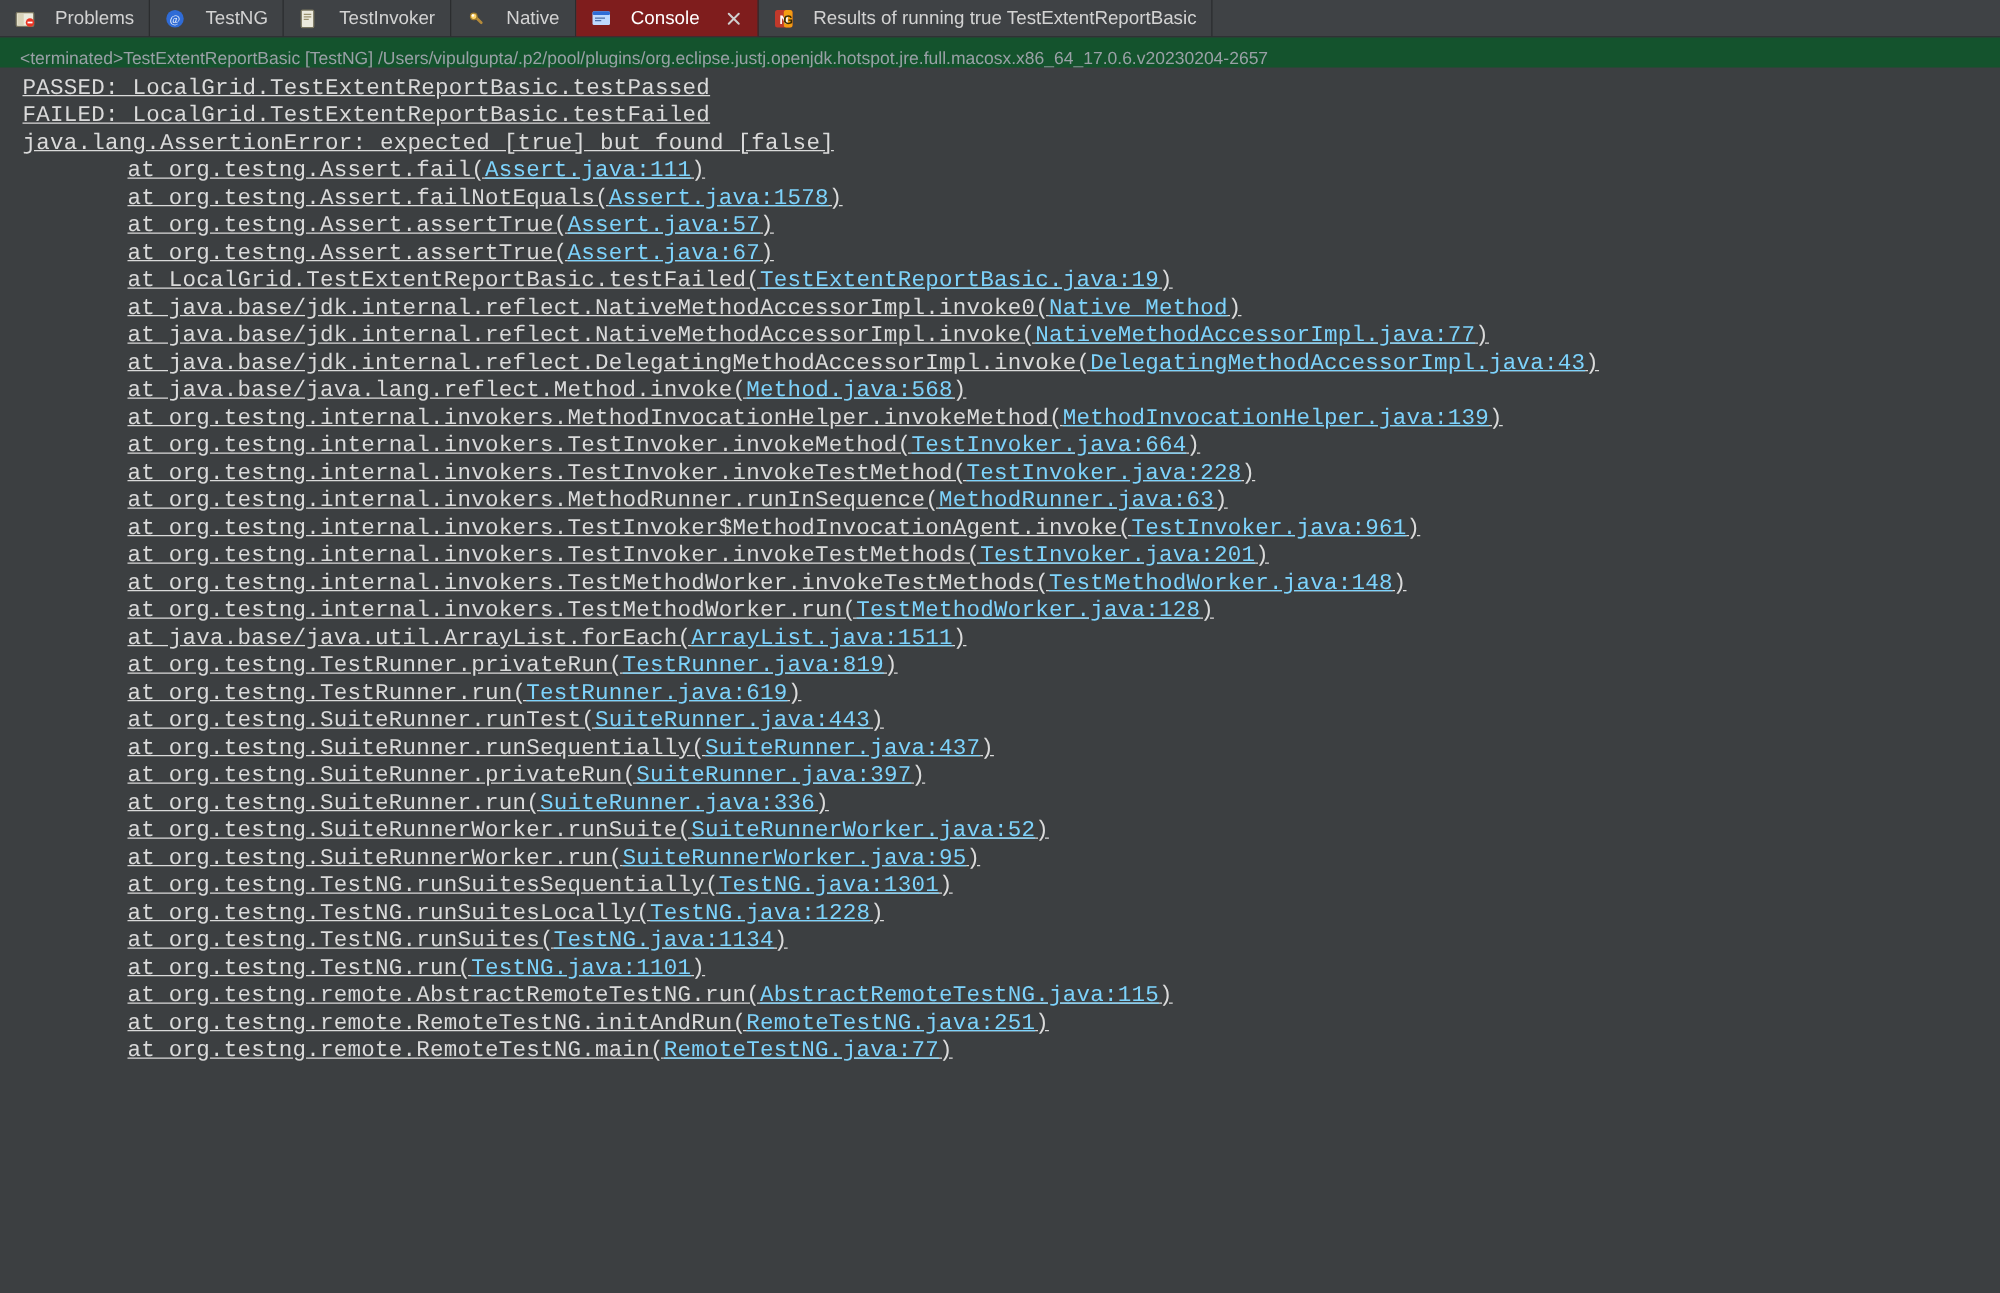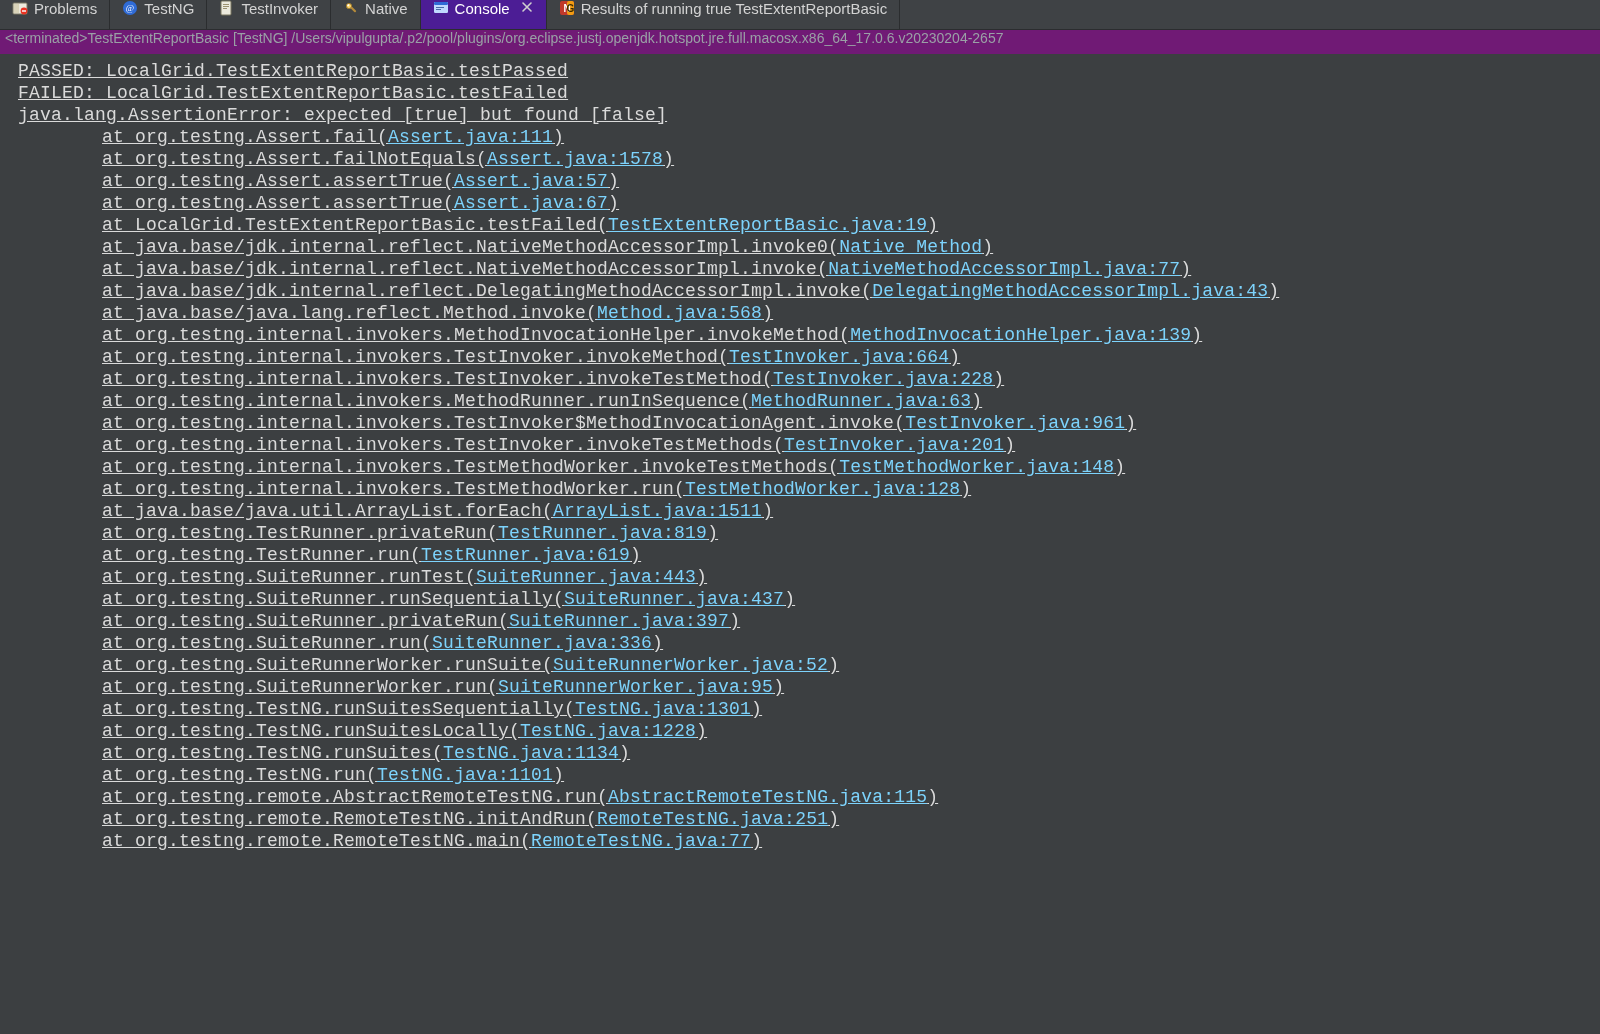--- a/index.html
+++ b/index.html
@@ -17,51 +17,51 @@
     align-items: center;
     height: 30px;
     background: #3f4245;
     border-bottom: 1px solid #2b2d2f;
     user-select: none;
     font-family: -apple-system, "Segoe UI", Arial, sans-serif;
     font-size: 15px;
   }
   .tab {
     display: flex;
-    align-items: flex-start;
-    gap: 6px;
+    align-items: center;
+    gap: 16px;
     padding: 0 12px;
     height: 100%;
     color: #d3d3d3;
     cursor: pointer;
     border-right: 1px solid #2b2d2f;
   }
   .tab.active {
-    background: #4c1d95;
+    background: #7f1d1d;
     color: #ffffff;
   }
   .tab-icon {
     width: 16px;
     height: 16px;
     display: inline-flex;
     align-items: center;
     justify-content: center;
   }
   .tab-close {
     margin-left: 4px;
     color: #c0c0c0;
     cursor: pointer;
     width:14px;height:14px;display:inline-flex;align-items:center;justify-content:center;
   }
   .status-line {
     height: 24px;
     display: flex;
-    align-items: flex-start;
-    padding: 0 5px;
-    background: #701a75;
+    align-items: flex-end;
+    padding: 0 16px;
+    background: #14532d;
     color: #9aa0a6;
     font-family: -apple-system, "Segoe UI", Arial, sans-serif;
     font-size: 14px;
     white-space: nowrap;
     overflow: hidden;
   }
   .status-line .status-term { color: #9aa0a6; }
   .console {
     padding: 6px 10px 12px 18px;
     line-height: 22px;

